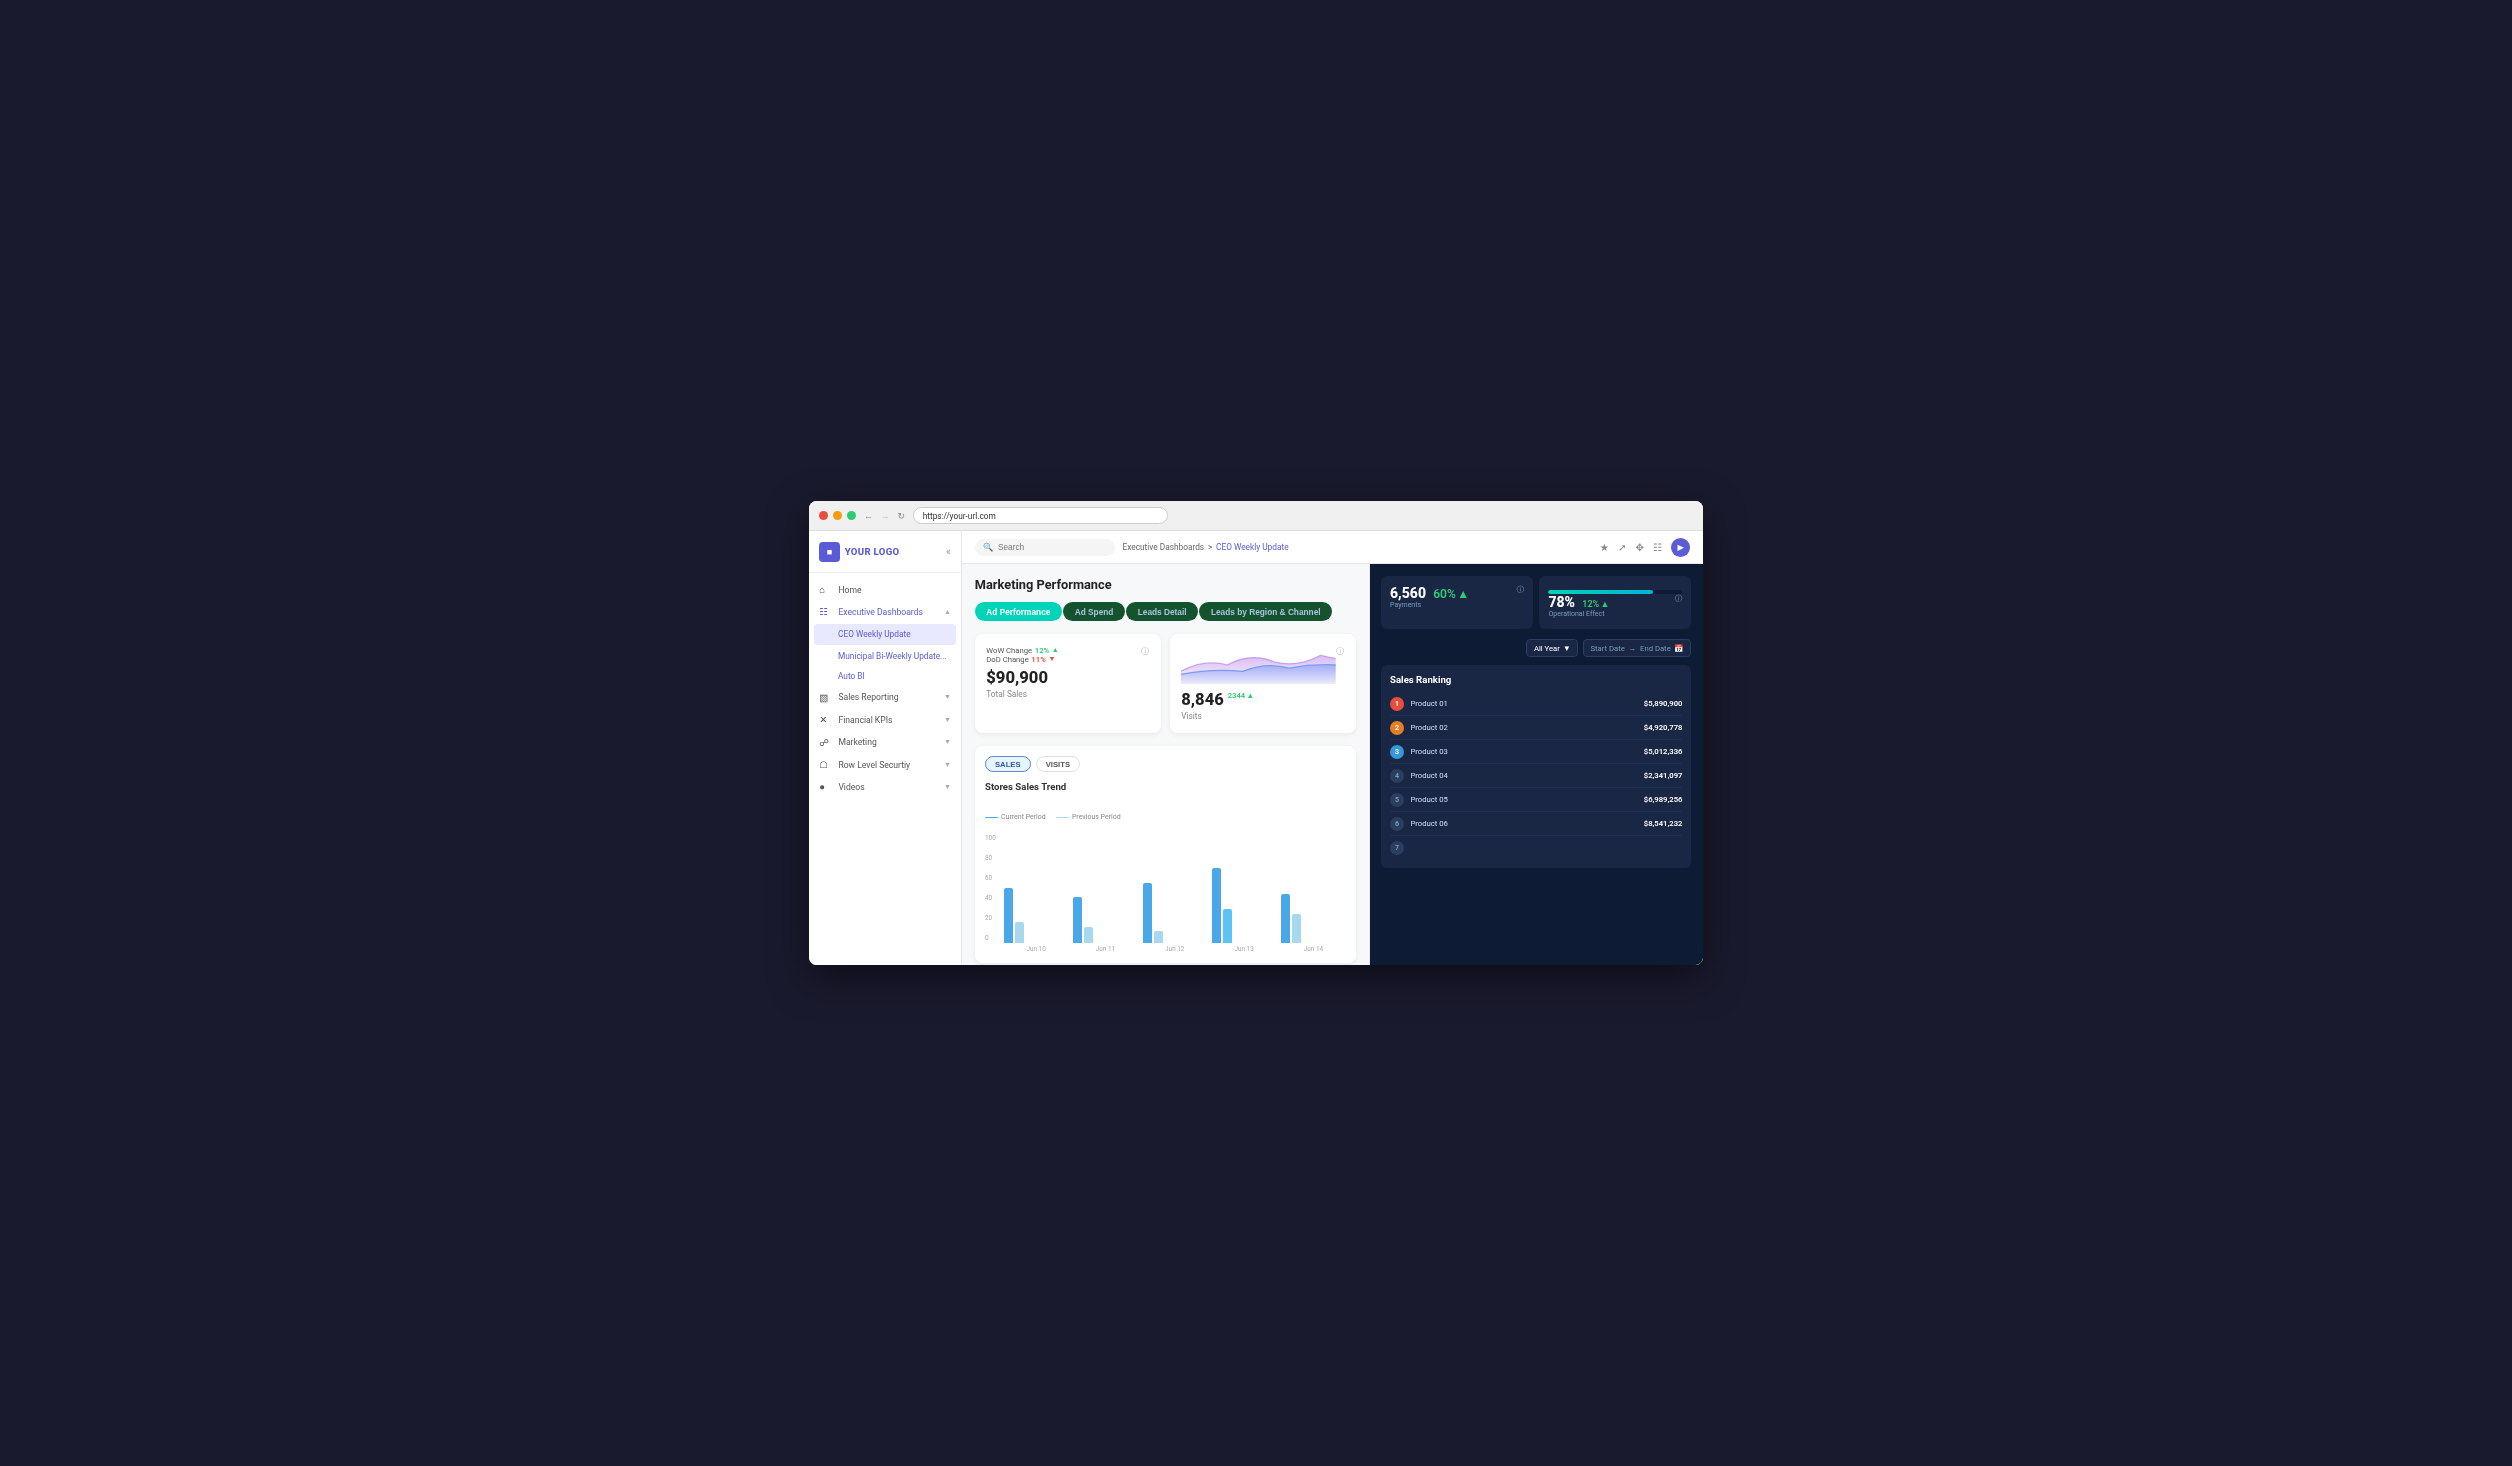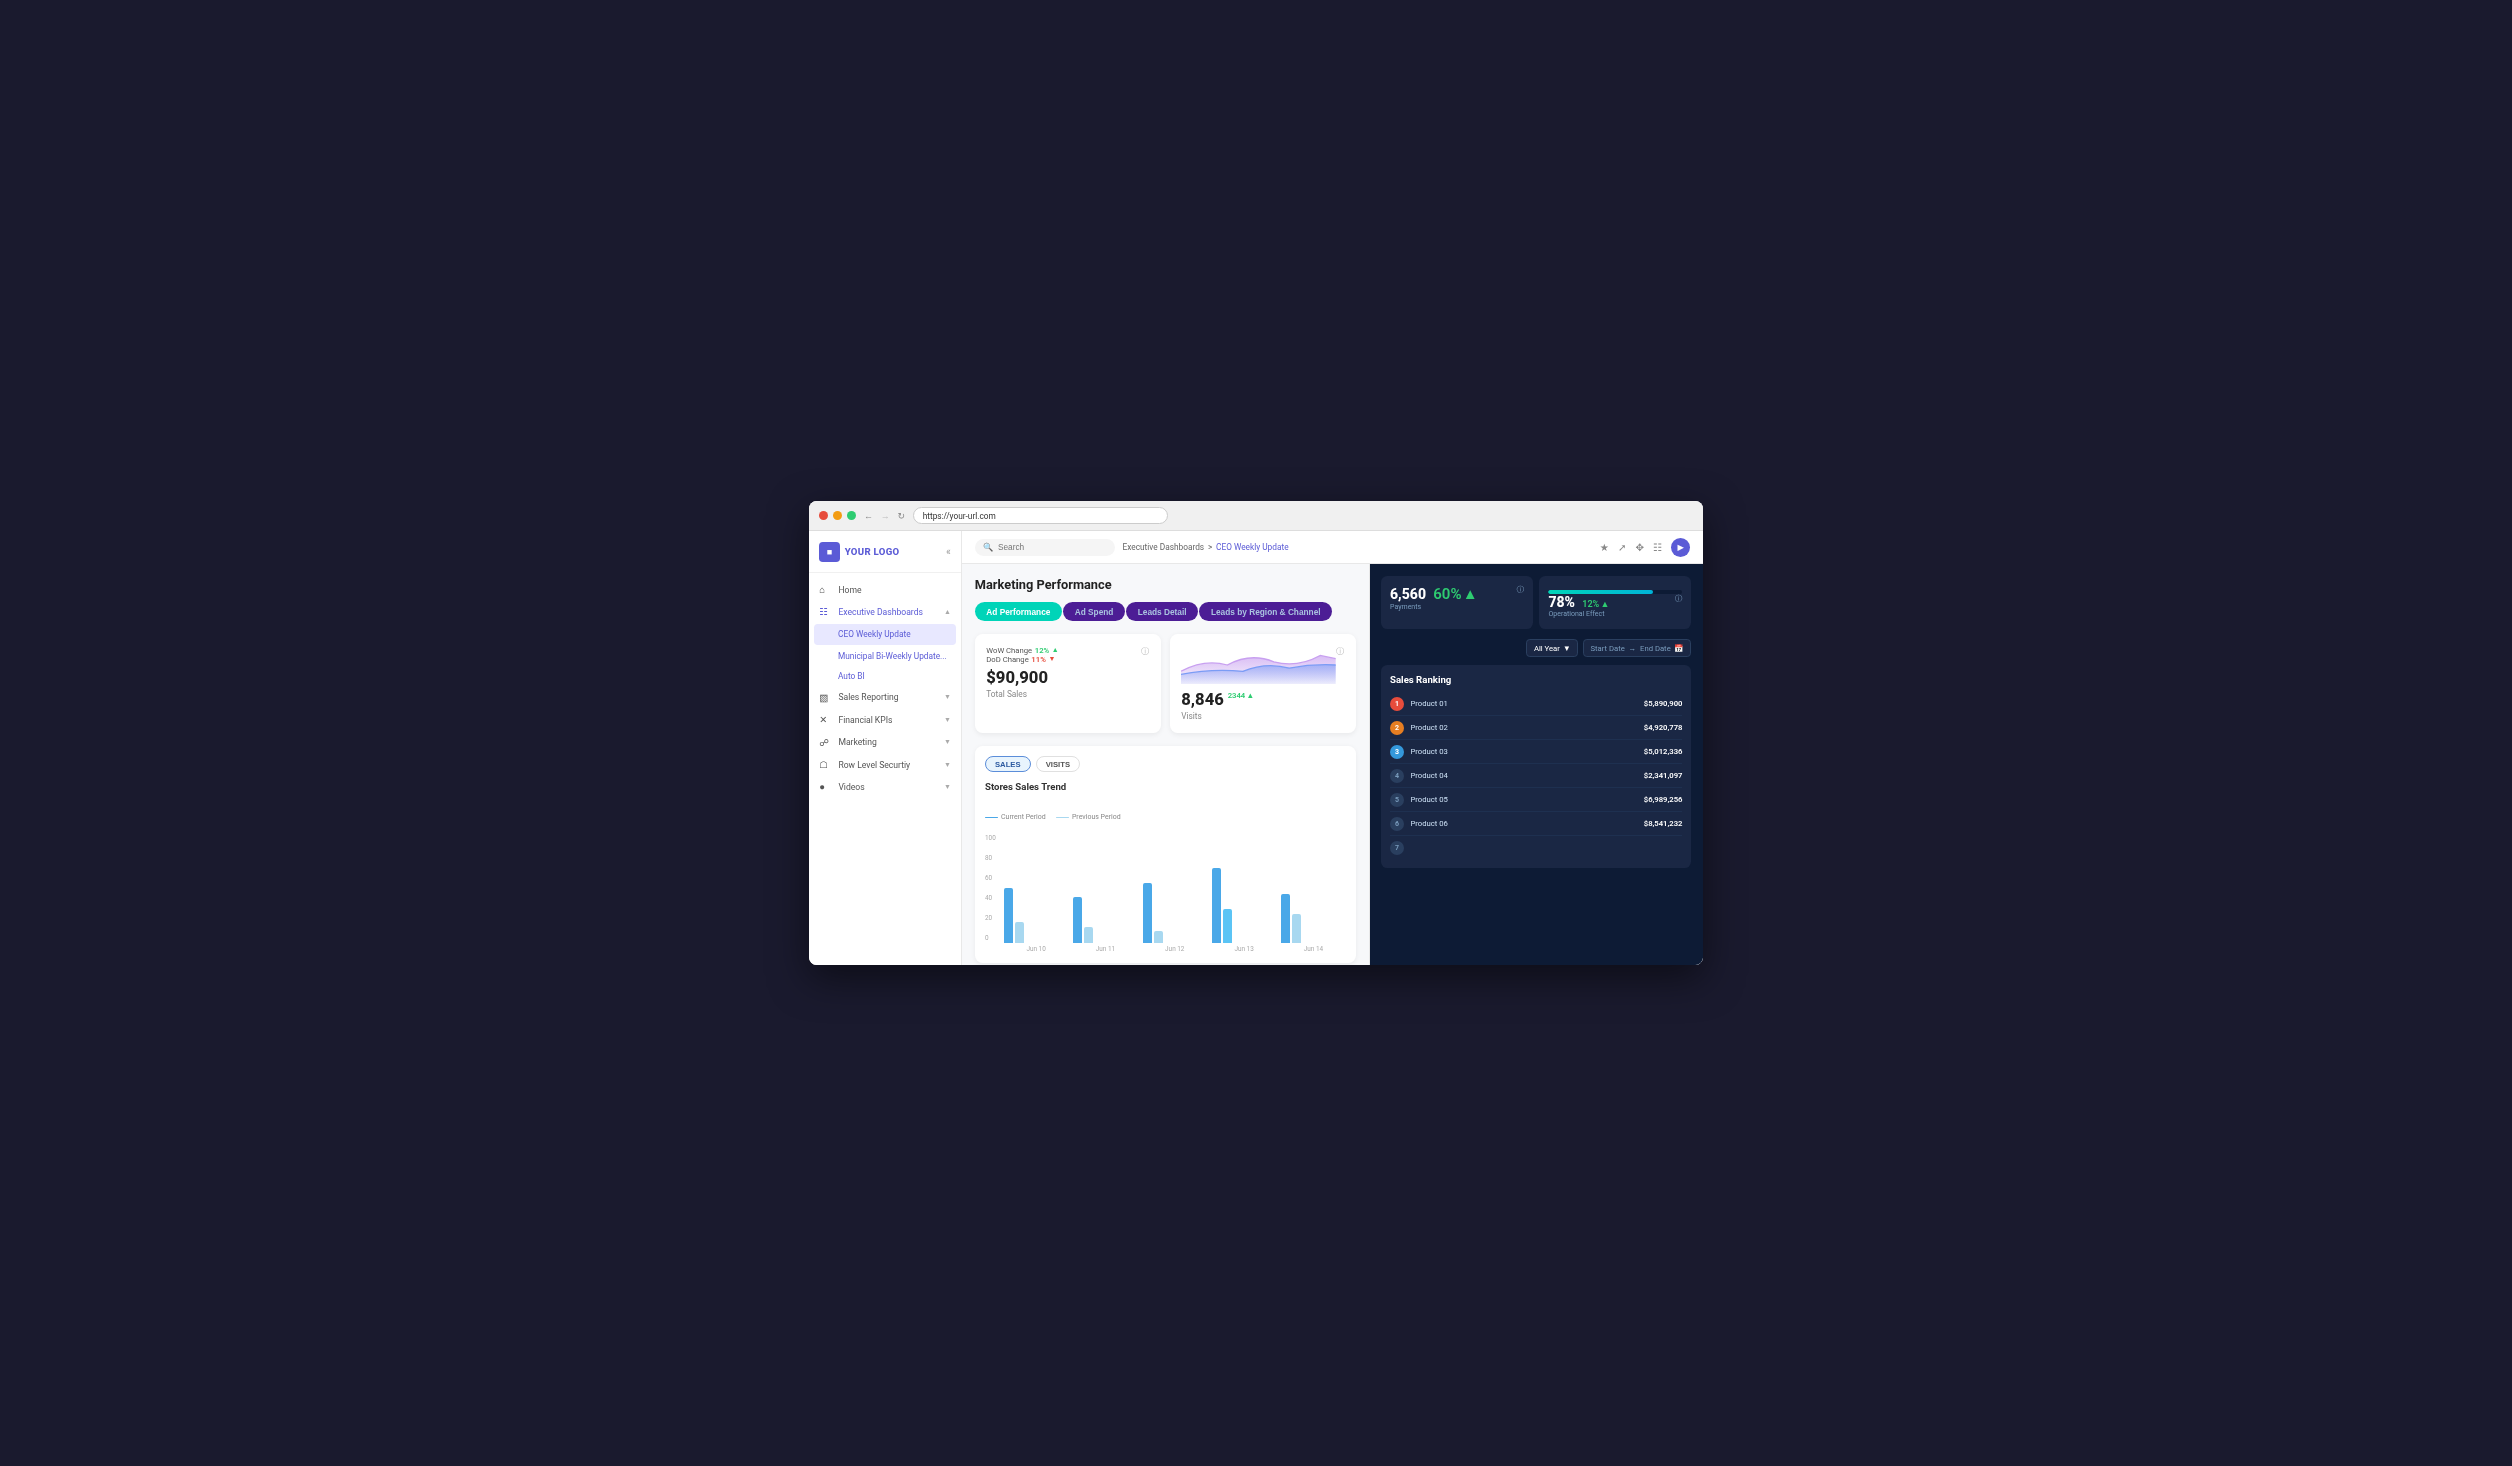--- a/index.html
+++ b/index.html
@@ -247,21 +247,21 @@
       border: none;
       font-weight: 600;
     }
 
     .tab-btn.active {
       background: #00d4b8;
       color: #fff;
     }
 
     .tab-btn.dark {
-      background: #4c1d95;
+      background: #14532d;
       color: #aac4e0;
     }
 
     
     .metric-cards-row {
       display: grid;
       grid-template-columns: 1fr 1fr;
       gap: 9px;
       margin-bottom: 12.8px;
     }
@@ -825,21 +825,21 @@
 
         <div class="right-panel">
 
           <div class="right-metric-cards">
 
             <div class="right-metric-card">
               <div style="display:flex;justify-content:space-between;align-items:flex-start">
                 <div>
                   <div class="rmc-value">
                     <span>6,560</span>
-                    <span class="rmc-badge" style="font-size:15px;margin-left:3.8px">
+                    <span class="rmc-badge" style="font-size:12px;margin-left:3.8px">
                       <span>60%</span>
                       <span>▲</span>
                     </span>
                   </div>
                   <div class="rmc-label">Payments</div>
                 </div>
                 <span style="color:#7a9cbd;font-size:7.7px;cursor:pointer">ⓘ</span>
               </div>
             </div>
 

